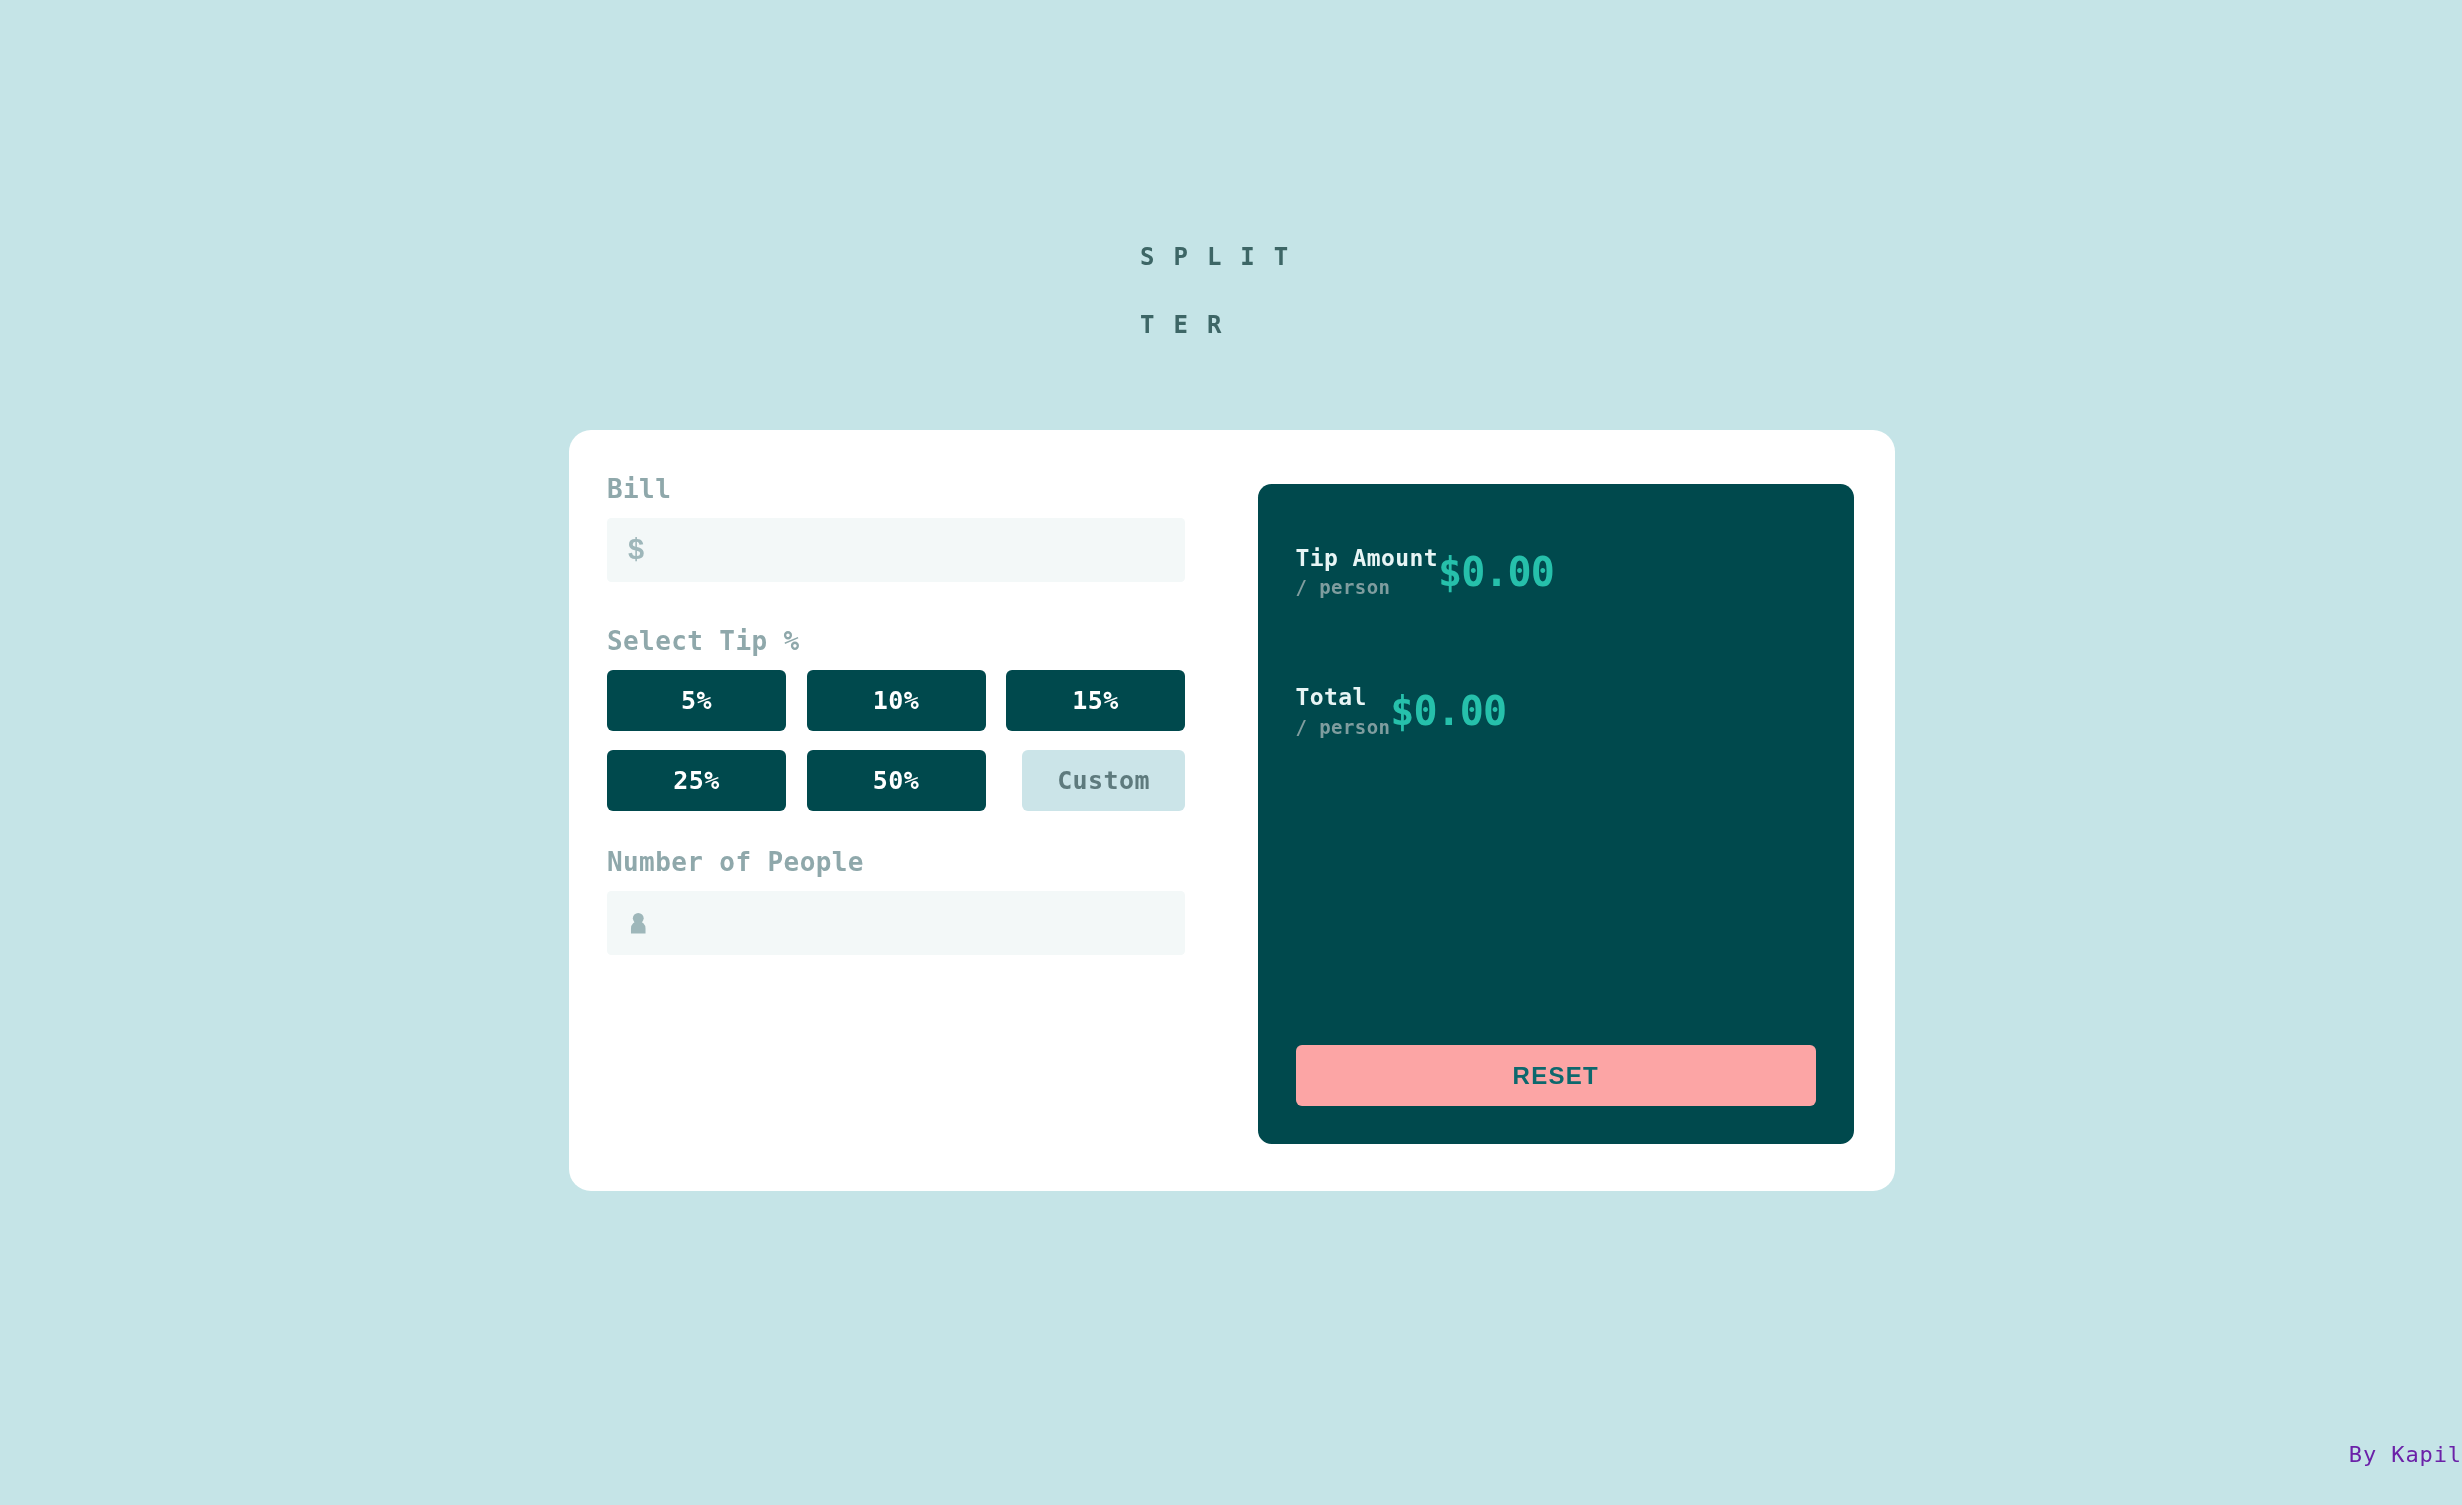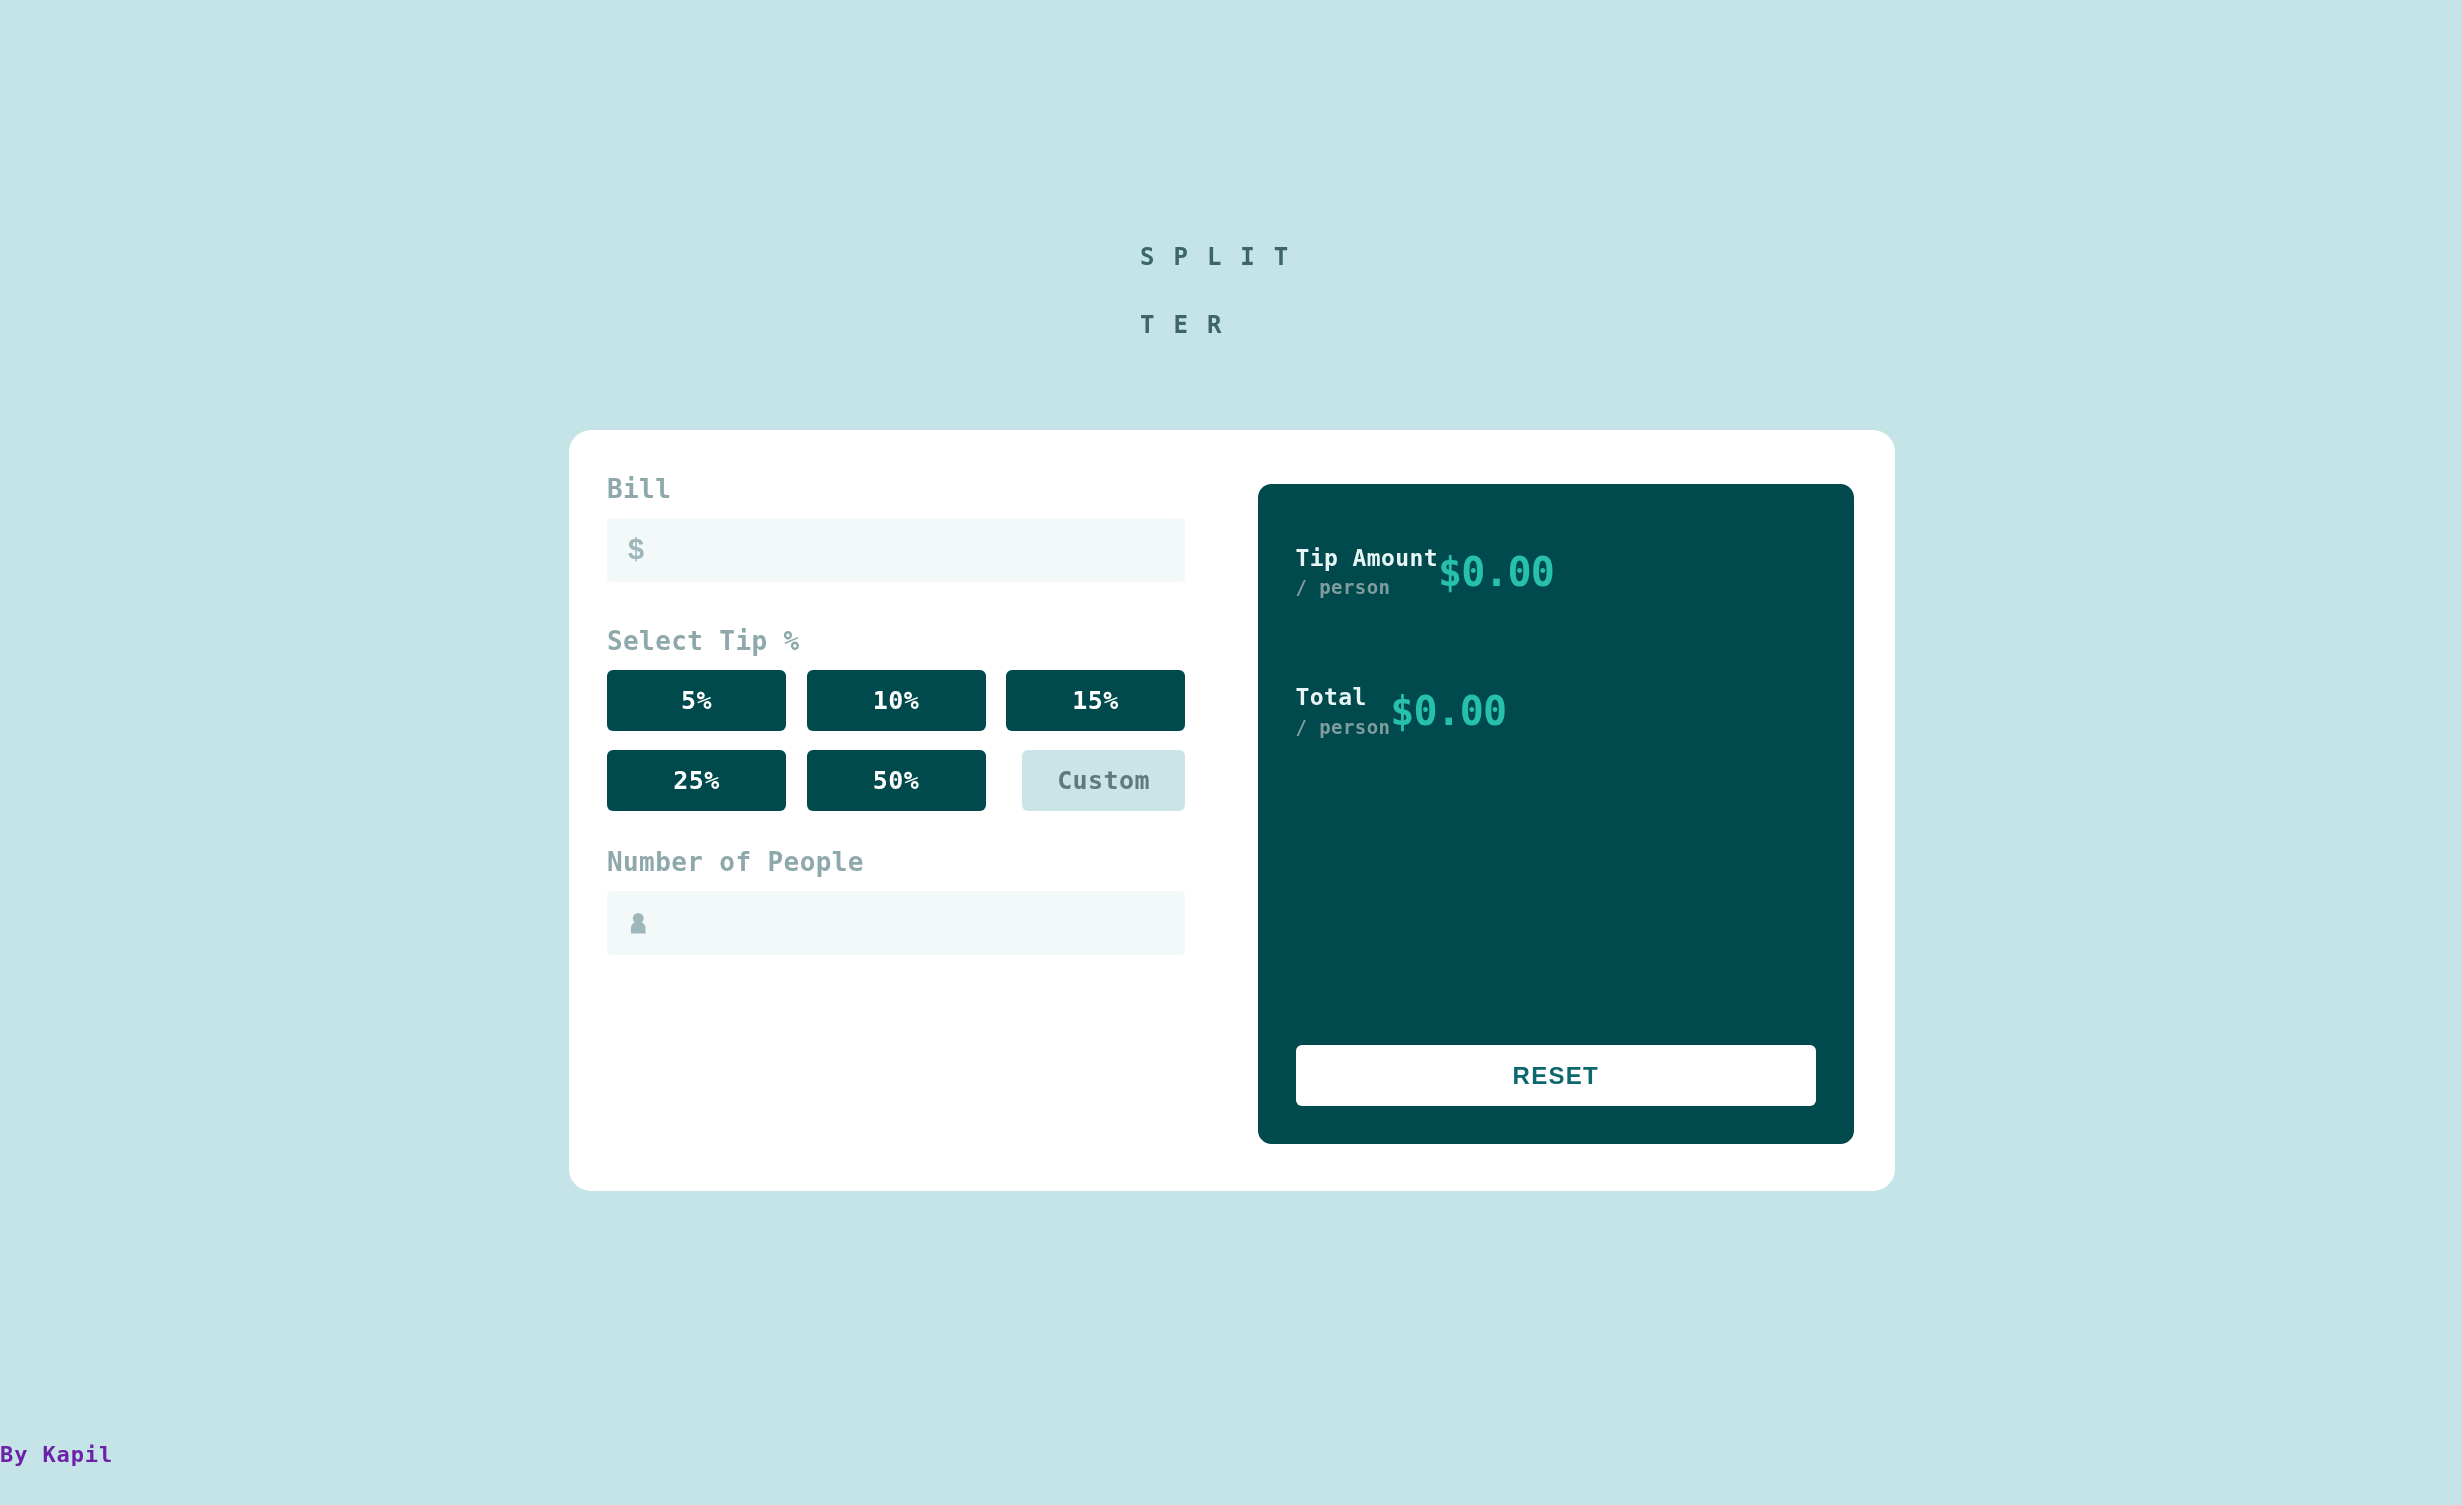--- a/index.html
+++ b/index.html
@@ -196,44 +196,44 @@
     user-select: none;
   }
 
   .row-gap { height: 85px; }
 
   .spacer { flex: 1; }
 
   .reset-btn {
     width: 100%;
     height: 61px;
-    background: #ffffff;
+    background: #fca5a5;
     color: #0D686D;
     border: none;
     border-radius: 6px;
     font-family: "Liberation Sans", sans-serif;
     font-size: 24px;
     font-weight: bold;
     letter-spacing: 1.3px;
     cursor: pointer;
     display: flex;
     align-items: center;
     justify-content: center;
   }
 
   
   .footer {
     position: absolute;
     left: 0;
     top: 1442px;
     width: 100%;
-    text-align: left;
+    text-align: right;
     color: #6B21A8;
     font-size: 22px;
-    font-weight: bold;
+    font-weight: normal;
     letter-spacing: 0.9px;
     user-select: none;
   }
 </style>
 </head>
 <body>
 
 <div class="logo">SPLITTER</div>
 
 <div class="card">

